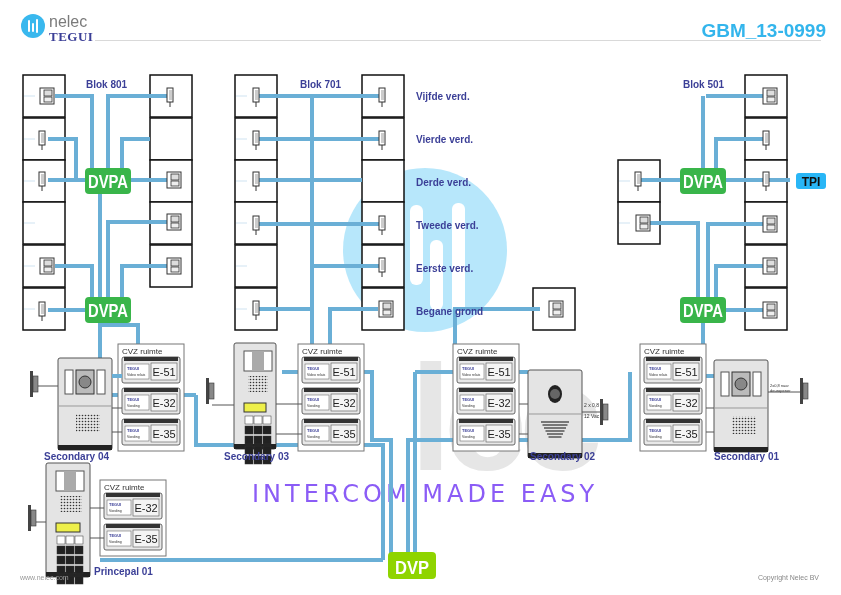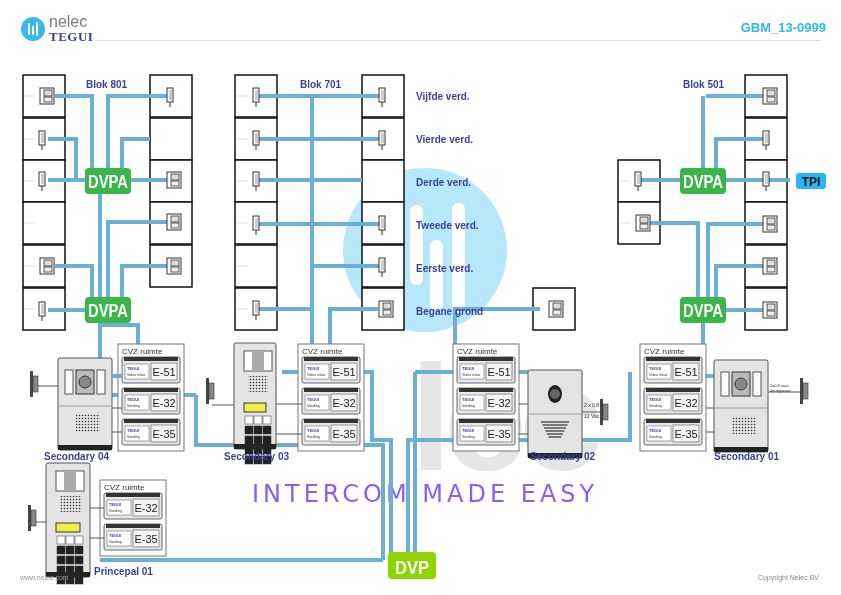--- a/index.html
+++ b/index.html
@@ -1,27 +1,27 @@
 <!DOCTYPE html>
 <html><head>
 <meta charset="utf-8">
 <style>
   html,body{margin:0;padding:0;background:#fff;}
   body{width:841px;height:595px;position:relative;overflow:hidden;font-family:"Liberation Sans",sans-serif;}
   .abs{position:absolute;}
   #diagram{position:absolute;left:0;top:0;}
   .lbl{font-family:"Liberation Sans",sans-serif;font-weight:bold;fill:#3b3f97;}
   .hdr-line{position:absolute;left:95px;top:40px;width:726px;height:1px;background:#d9d9d9;}
-  .logo-wrap{position:absolute;left:21px;top:14px;display:flex;align-items:center;}
+  .logo-wrap{position:absolute;left:21px;top:14px;display:flex;align-items:flex-start;}
   .logo-circle{width:24px;height:24px;border-radius:50%;background:#39b8ee;position:relative;}
   .logo-circle span{position:absolute;background:#fff;width:2px;border-radius:1px;}
   .logo-text{margin-left:4px;line-height:1;}
   .logo-nelec{color:#7b7b7b;font-size:16px;font-family:"Liberation Sans",sans-serif;}
   .logo-tegui{color:#3b3f97;font-size:13px;font-weight:bold;font-family:"Liberation Serif",serif;letter-spacing:0.5px;}
-  .doc-id{position:absolute;right:15px;top:20px;color:#33b5ec;font-weight:bold;font-size:13px;margin-left:32px;}
+  .doc-id{position:absolute;right:15px;top:20px;color:#33b5ec;font-weight:bold;font-size:19px;margin-left:32px;}
   .footer-l{position:absolute;left:20px;top:574px;font-size:7px;color:#999;}
   .footer-r{position:absolute;right:22px;top:574px;font-size:7px;color:#888;}
   .tagline{position:absolute;left:252px;top:480px;font-size:24px;letter-spacing:4px;color:#8b5cf6;font-family:"DejaVu Sans",sans-serif;}
 </style>
 </head>
 <body>
 
 <div class="logo-wrap">
   <div class="logo-circle">
     <span style="left:7px;top:6px;height:12px;"></span>

